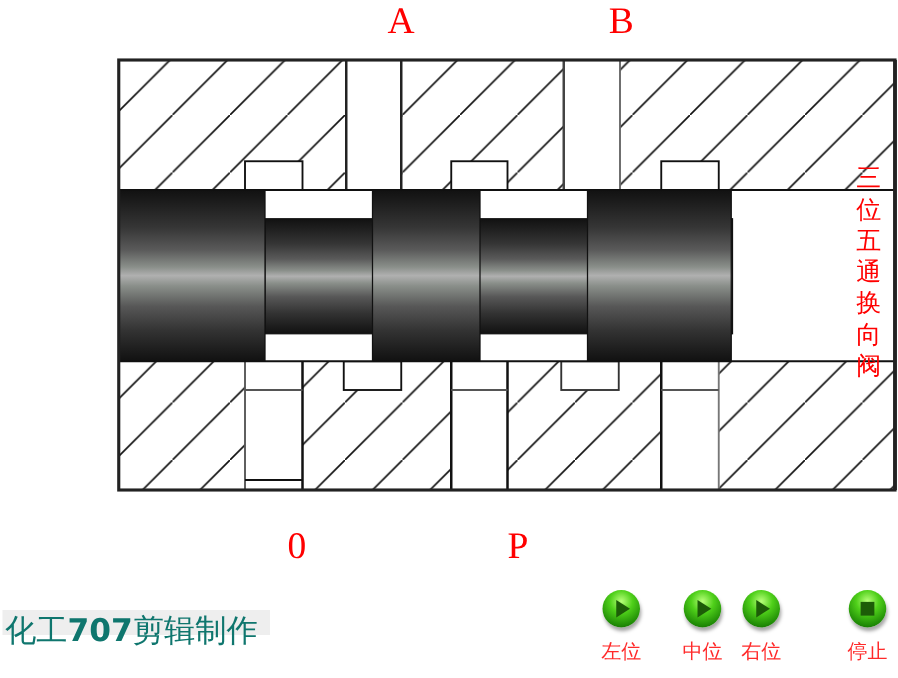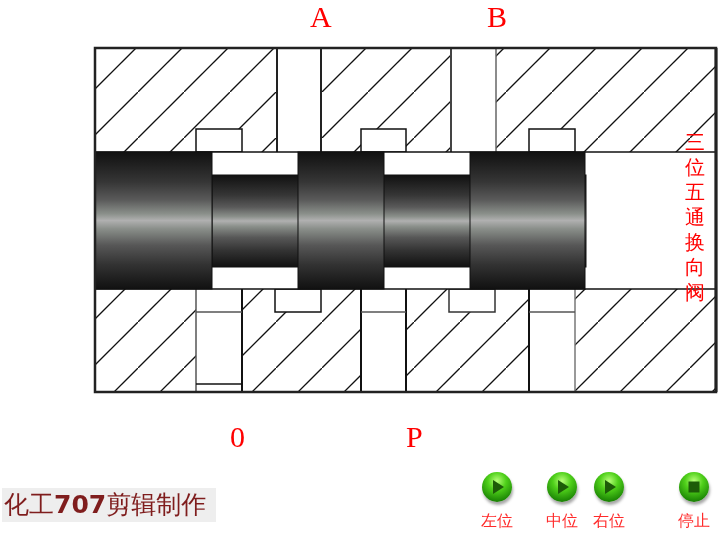--- a/index.html
+++ b/index.html
@@ -5,21 +5,21 @@
   html, body { margin:0; padding:0; background:#ffffff; }
   body { width:718px; height:542px; position:relative; overflow:hidden; font-family:"DejaVu Serif", serif; }
   .port-label { position:absolute; color:#ff0000; font-family:"Liberation Serif", "DejaVu Serif", serif; font-size:30px; line-height:30px; }
   #label-a { left:310px; top:2px; }
   #label-b { left:487px; top:2px; }
   #label-o { left:230px; top:422px; }
   #label-p { left:406px; top:422px; }
   #valve-svg { position:absolute; left:0; top:0; }
   .vtitle { position:absolute; left:682px; top:130px; width:26px; color:#ff0000; font-family:"DejaVu Serif", serif; font-size:20px; line-height:25px; text-align:center; }
   .vtitle span { display:block; }
-  .credit { position:absolute; left:2px; top:488px; height:34px; padding:0 10px 0 2px; background:#eeeeee; color:#7f1d1d; font-family:"DejaVu Sans", sans-serif; font-size:25px; line-height:34px; white-space:nowrap;text-align:right; }
+  .credit { position:absolute; left:2px; top:488px; height:20px; padding:0 10px 0 2px; background:#eeeeee; color:#0f766e; font-family:"DejaVu Sans", sans-serif; font-size:25px; line-height:34px; white-space:nowrap;text-align:right; }
   .credit .num { font-weight:bold; }
   .ctrl { position:absolute; top:472px; width:50px; text-align:center; cursor:pointer; }
   .ctrl .btn { display:block; margin:0 auto; width:30px; height:30px; border-radius:50%;
      background: radial-gradient(circle at 50% 30%, #b8ff7a 0%, #4fd01a 35%, #1f8a06 75%, #0e4d02 100%);
      box-shadow: 1px 3px 3px rgba(0,0,0,0.35); position:relative; }
   .ctrl .btn .glyph { position:absolute; left:0; top:0; width:30px; height:30px; }
   .ctrl .lbl { display:block; margin-top:10px; color:#ff2a2a; font-family:"DejaVu Sans", sans-serif; font-size:16px; line-height:18px; }
   #ctrl-left  { left:472px; }
   #ctrl-mid   { left:537px; }
   #ctrl-right { left:584px; }

